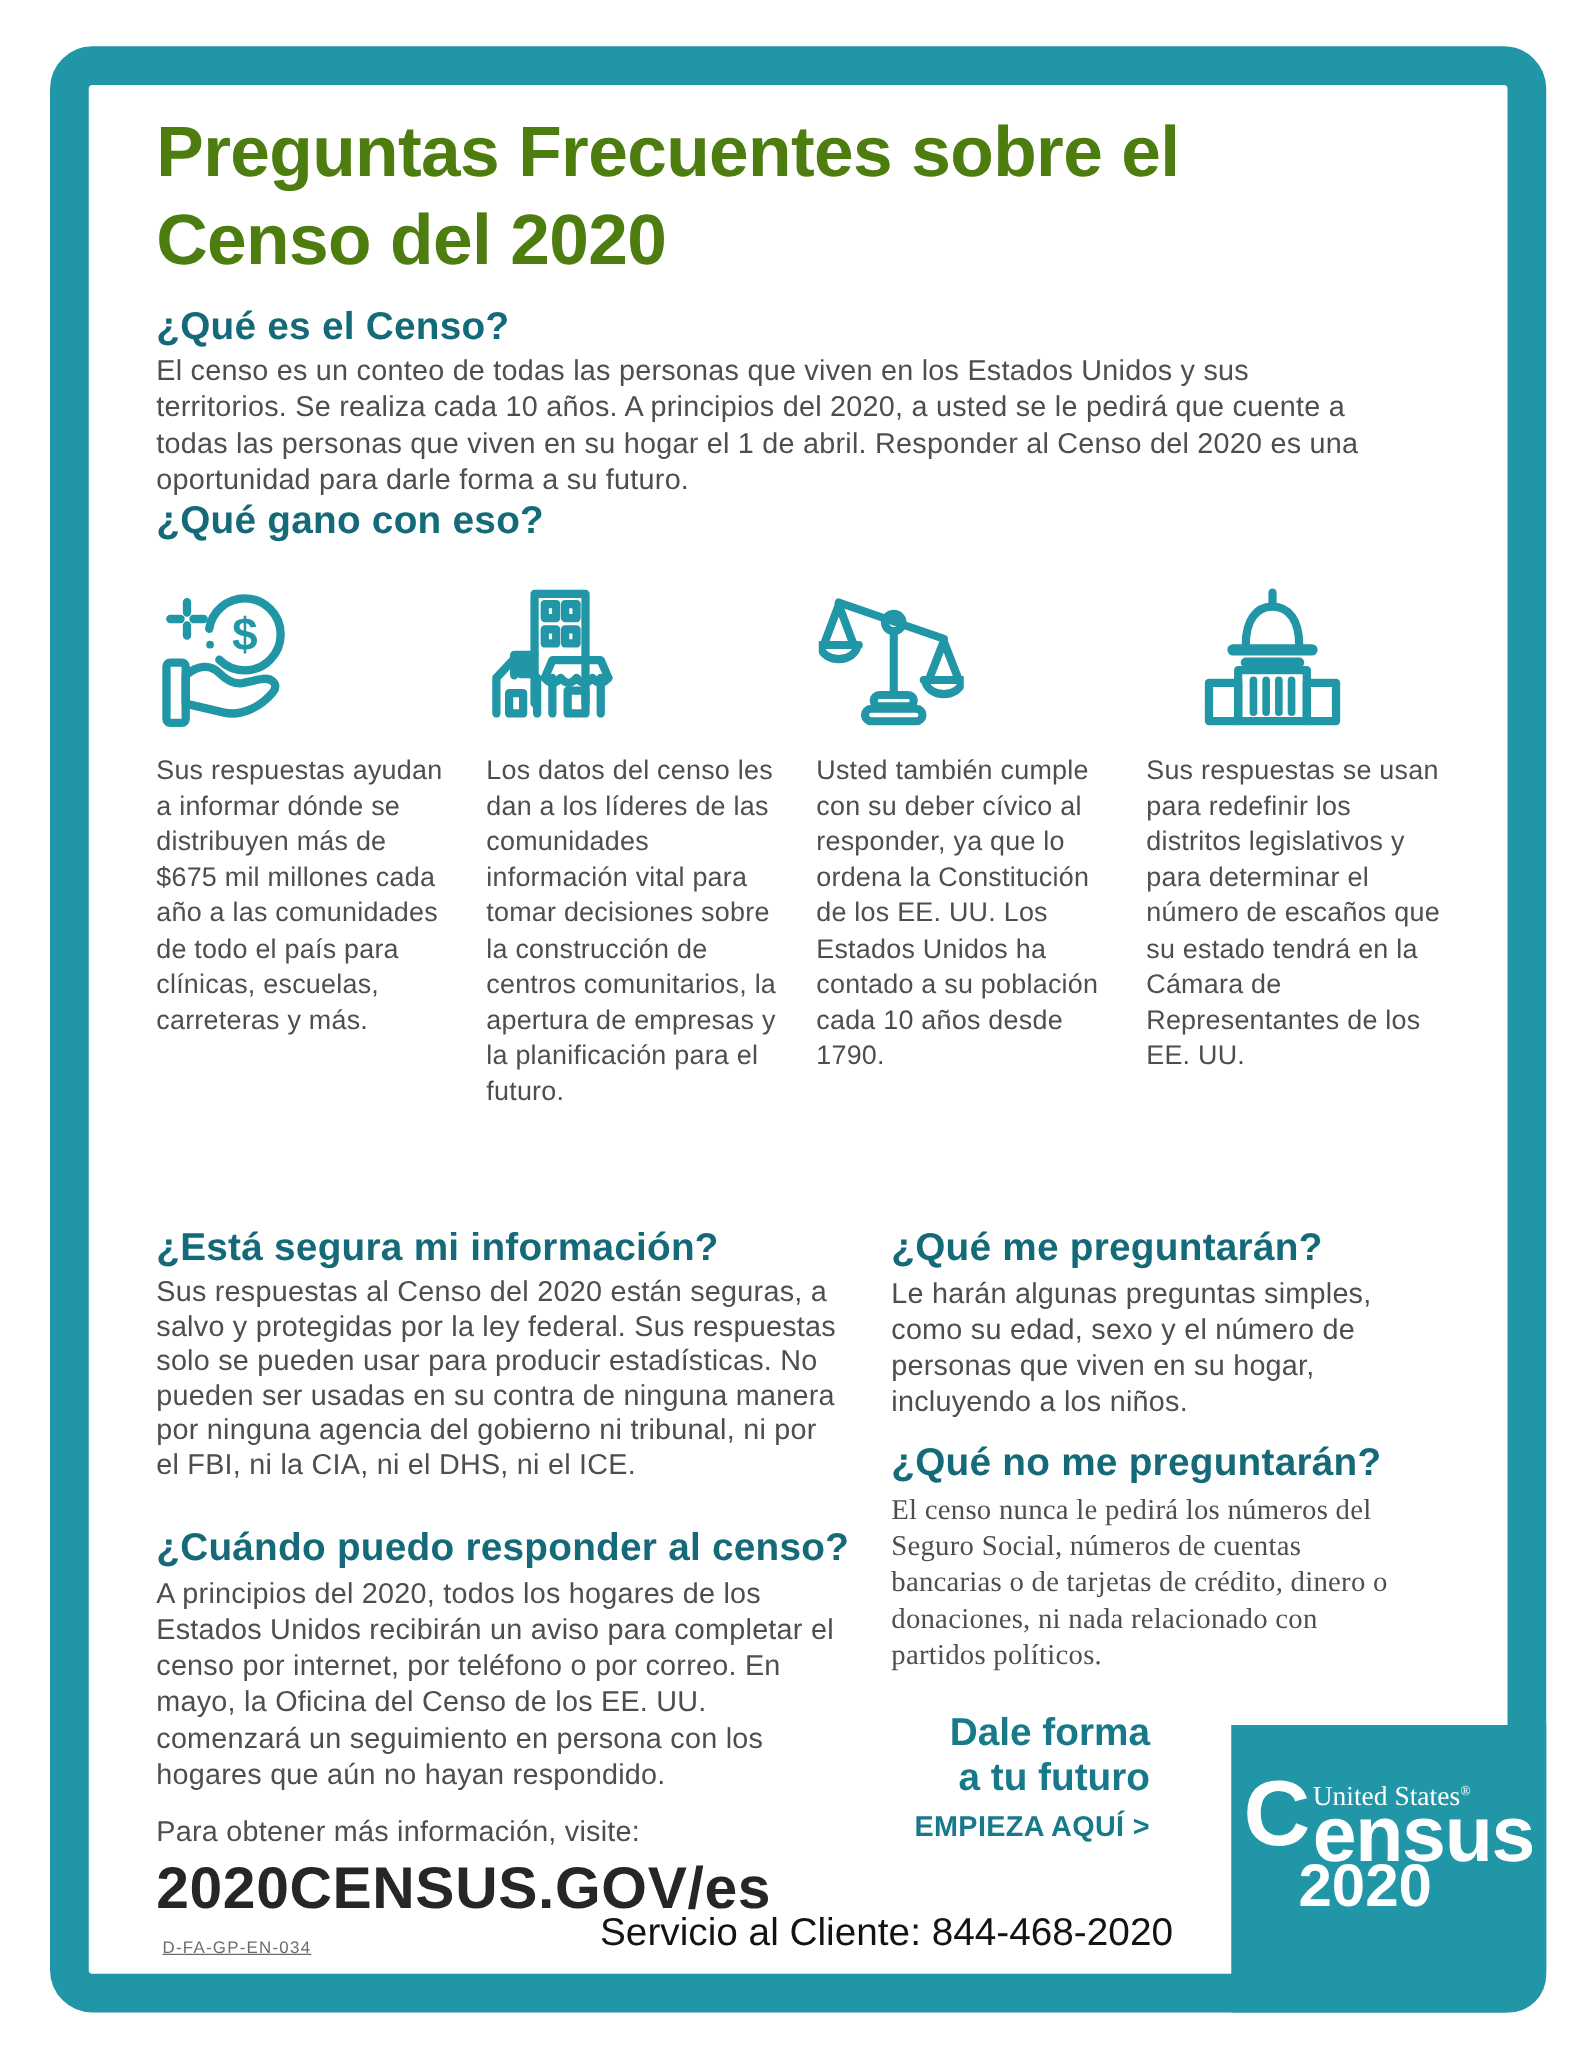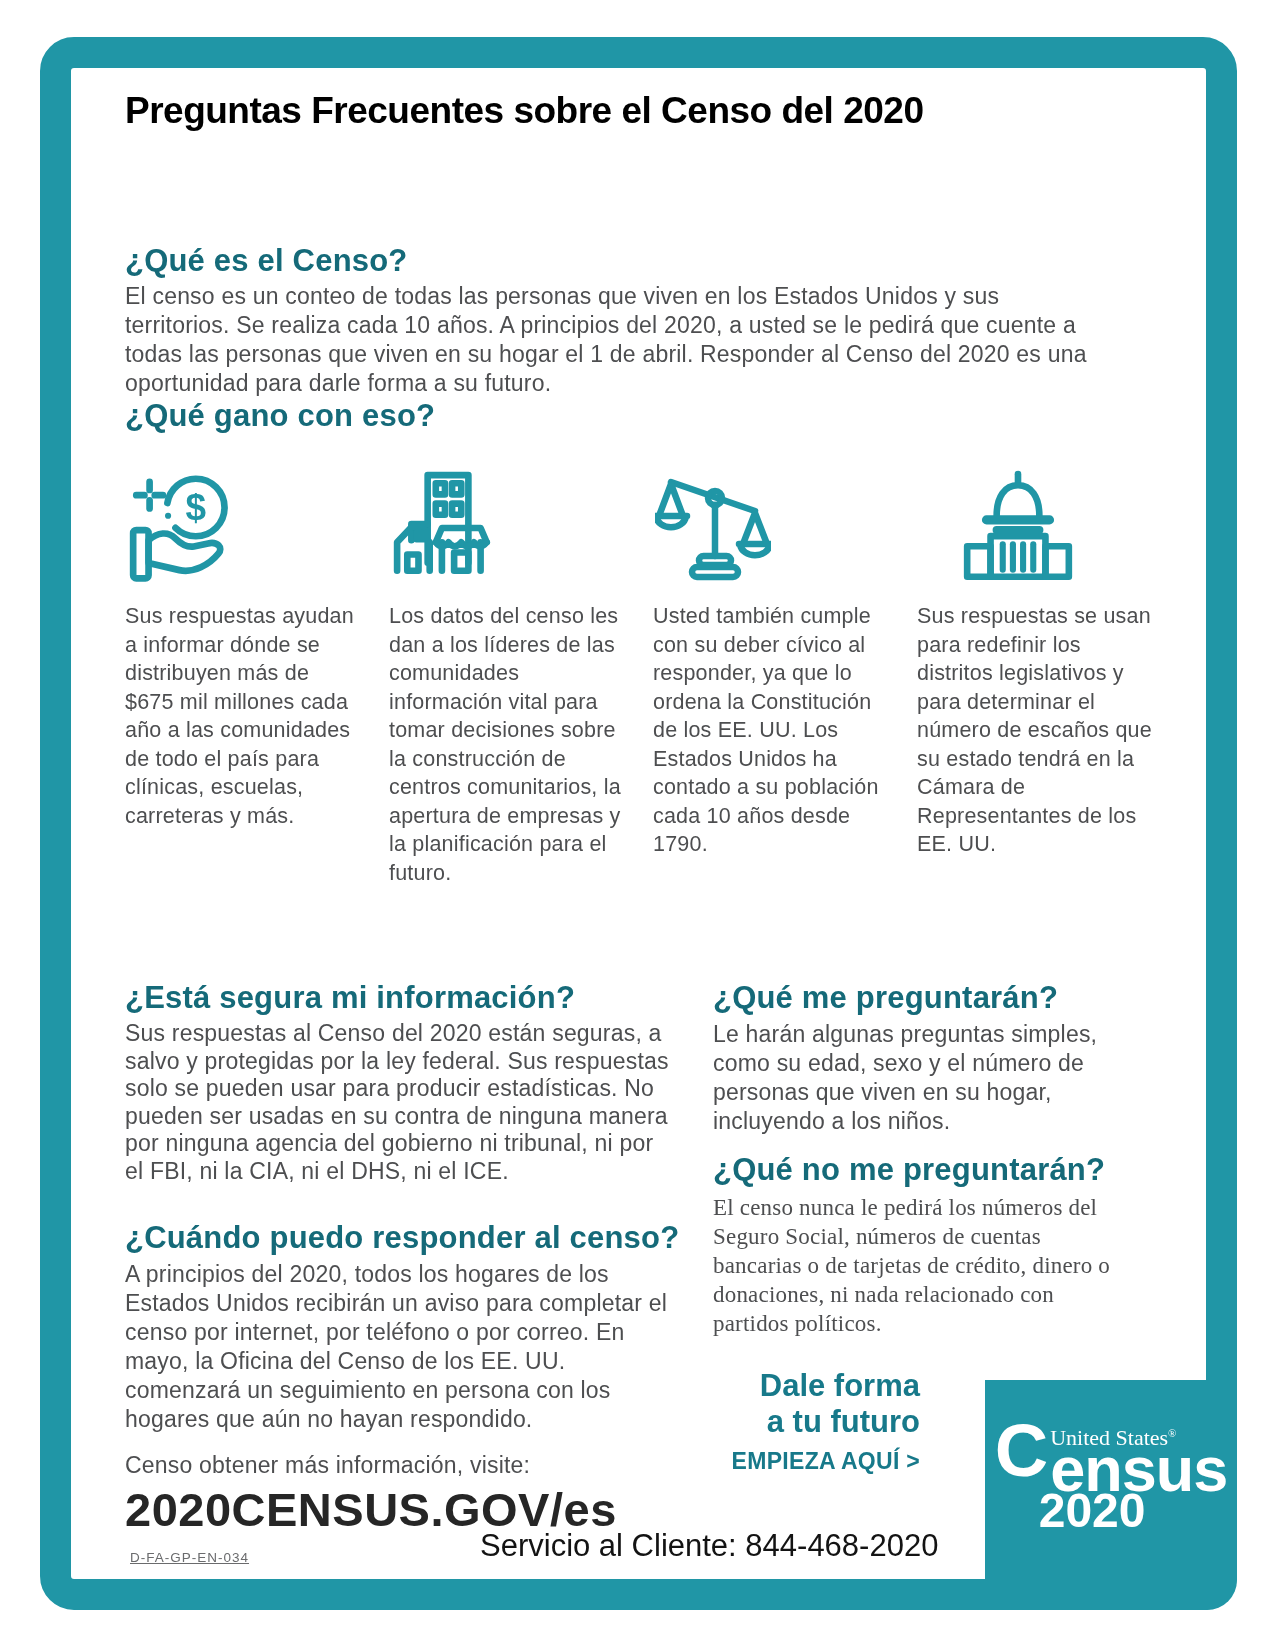--- a/index.html
+++ b/index.html
@@ -14,22 +14,22 @@
     position:absolute;
     left:40px;top:37px;
     width:1197px;height:1573px;
     border:31px solid #2096A6;
     border-radius:34px;
     box-sizing:border-box;
   }
   .abs{position:absolute;}
   .title{
     left:125px;top:88px;width:920px;
-    font-size:37px;font-weight:bold;line-height:1.22;
-    color:#000000;letter-spacing:-0.5px;
+    font-size:57px;font-weight:bold;line-height:1.22;
+    color:#4d7c0f;letter-spacing:-0.5px;
   }
   .h2{
     font-size:31px;font-weight:bold;color:#156A79;letter-spacing:0.2px;
   }
   .body-text{
     color:#4D4E50;font-size:23px;line-height:29px;letter-spacing:0.2px;
   }
   .benefits{
     left:125px;top:436px;width:1030px;
     display:grid;grid-template-columns:repeat(4,1fr);column-gap:26px;
@@ -172,18 +172,18 @@
         <span class="logo-c">C</span>
         <span class="logo-col">
           <span class="logo-us"><span>United States</span><span class="logo-reg">®</span></span>
           <span class="logo-ensus">ensus</span>
         </span>
       </div>
       <div class="logo-year">2020</div>
     </div>
   </div>
 
-  <div class="abs more-info">Censo obtener más información, visite:</div>
+  <div class="abs more-info">Para obtener más información, visite:</div>
   <div class="abs site-url">2020CENSUS.GOV/es</div>
   <div class="abs form-code">D-FA-GP-EN-034</div>
   <div class="abs customer-service">Servicio al Cliente: 844-468-2020</div>
 
 </div>
 
 </body></html>

